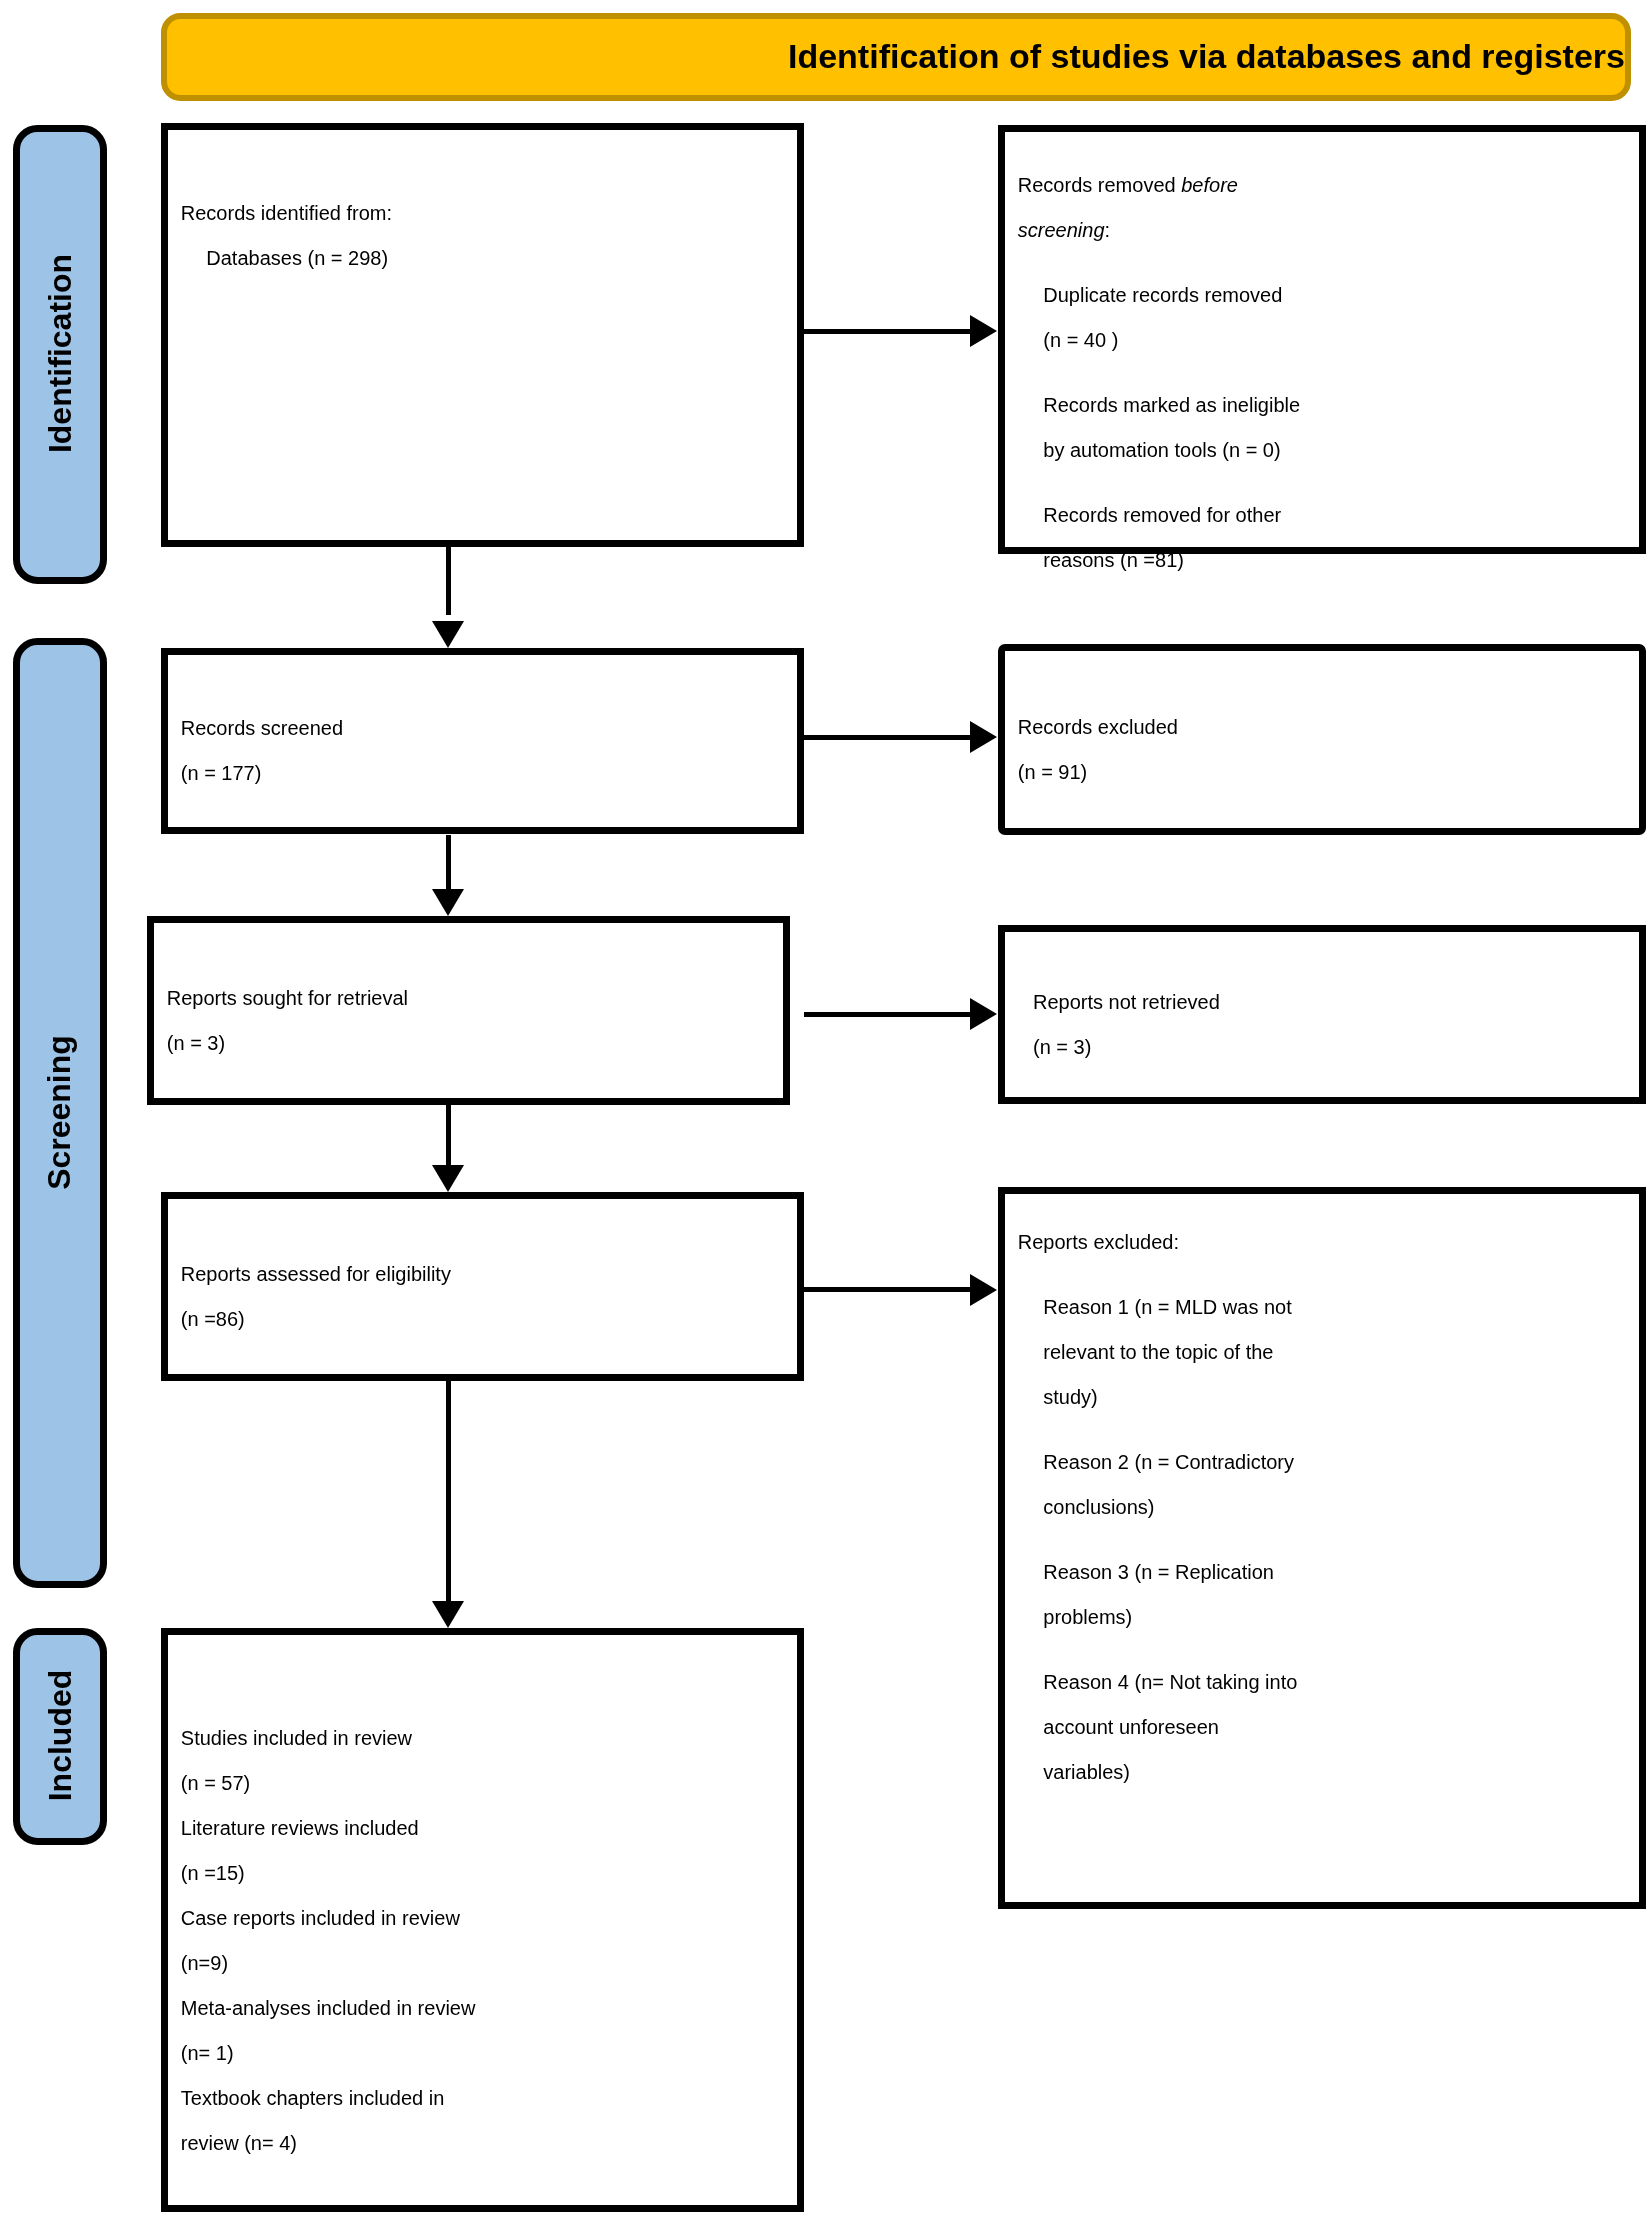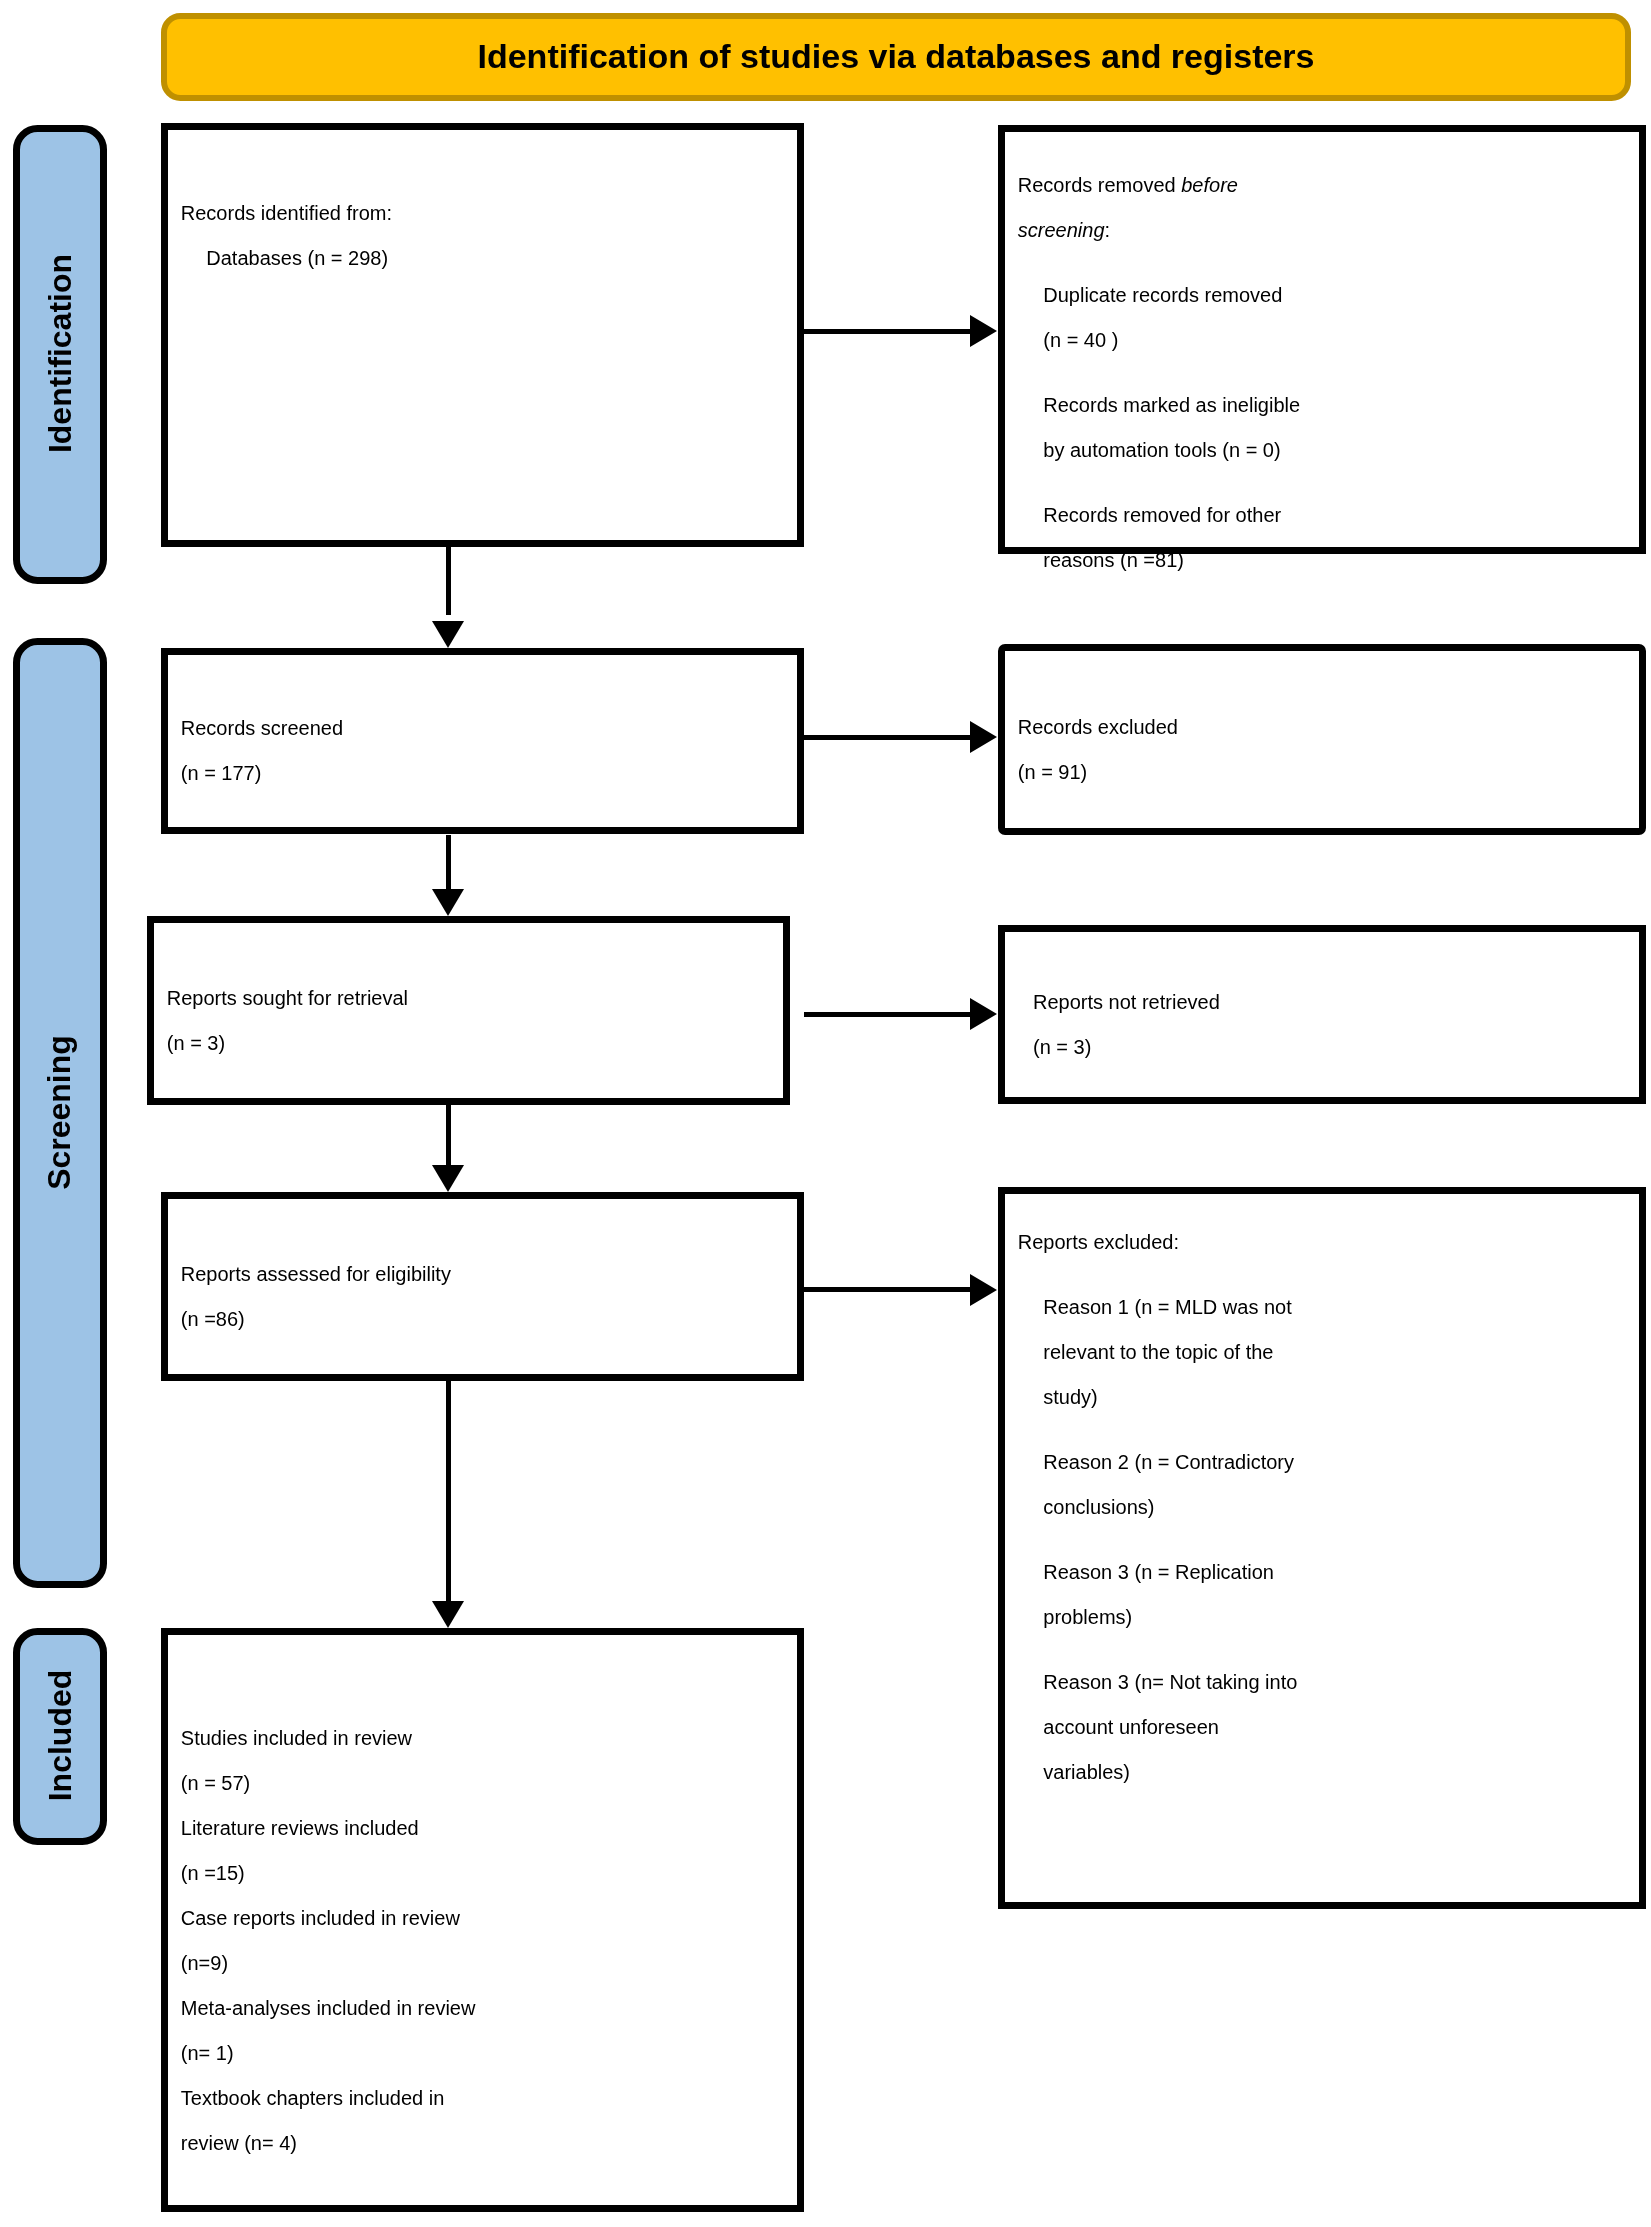--- a/index.html
+++ b/index.html
@@ -1,21 +1,21 @@
 <!DOCTYPE html>
 <html style="font-size:8.2px"><head>
 <meta charset="utf-8">
 <style>
   html,body{margin:0;padding:0;background:#ffffff;}
   body{width:1651px;height:2227px;font-family:"Liberation Sans","DejaVu Sans",sans-serif;color:#000;}
   .canvas{position:relative;width:1651px;height:2227px;background:#fff;overflow:hidden;}
 
   .banner{position:absolute;left:161px;top:12.8px;width:1470px;height:88px;
     background:#FFC000;border:6.1px solid #BF9000;border-radius:19.4px;box-sizing:border-box;
-    display:flex;align-items:center;justify-content:center;}
+    display:flex;align-items:center;justify-content:flex-end;}
   .banner-title{font-size:34px;font-weight:bold;}
 
   .side{position:absolute;left:12.8px;width:94px;background:#9DC3E6;border:7.7px solid #000;
     border-radius:24.5px;box-sizing:border-box;}
   .vwrap{position:absolute;display:flex;align-items:center;justify-content:center;
     transform:rotate(-90deg);}
   .vlabel{font-size:32px;font-weight:bold;white-space:nowrap;}
 
   .fbox{position:absolute;background:#fff;border:7.7px solid #000;box-sizing:border-box;
     font-size:20px;line-height:45px;padding:0 12.8px;}
@@ -113,21 +113,21 @@
 
   <div class="fbox" style="left:998px;top:1187px;width:648px;height:722px;padding-top:25.5px;">
     <div>Reports excluded:</div>
     <div class="item lines">Reason 1 (n = MLD was not
 relevant to the topic of the
 study)</div>
     <div class="item lines">Reason 2 (n = Contradictory
 conclusions)</div>
     <div class="item lines">Reason 3 (n = Replication
 problems)</div>
-    <div class="item lines">Reason 3 (n= Not taking into
+    <div class="item lines">Reason 4 (n= Not taking into
 account unforeseen
 variables)</div>
   </div>
 
   <div class="shaft-h" style="left:804px;top:329px;width:167px;"></div>
   <div class="head-right" style="left:970px;top:315px;"></div>
 
   <div class="shaft-h" style="left:804px;top:735px;width:167px;"></div>
   <div class="head-right" style="left:970px;top:721px;"></div>
 

